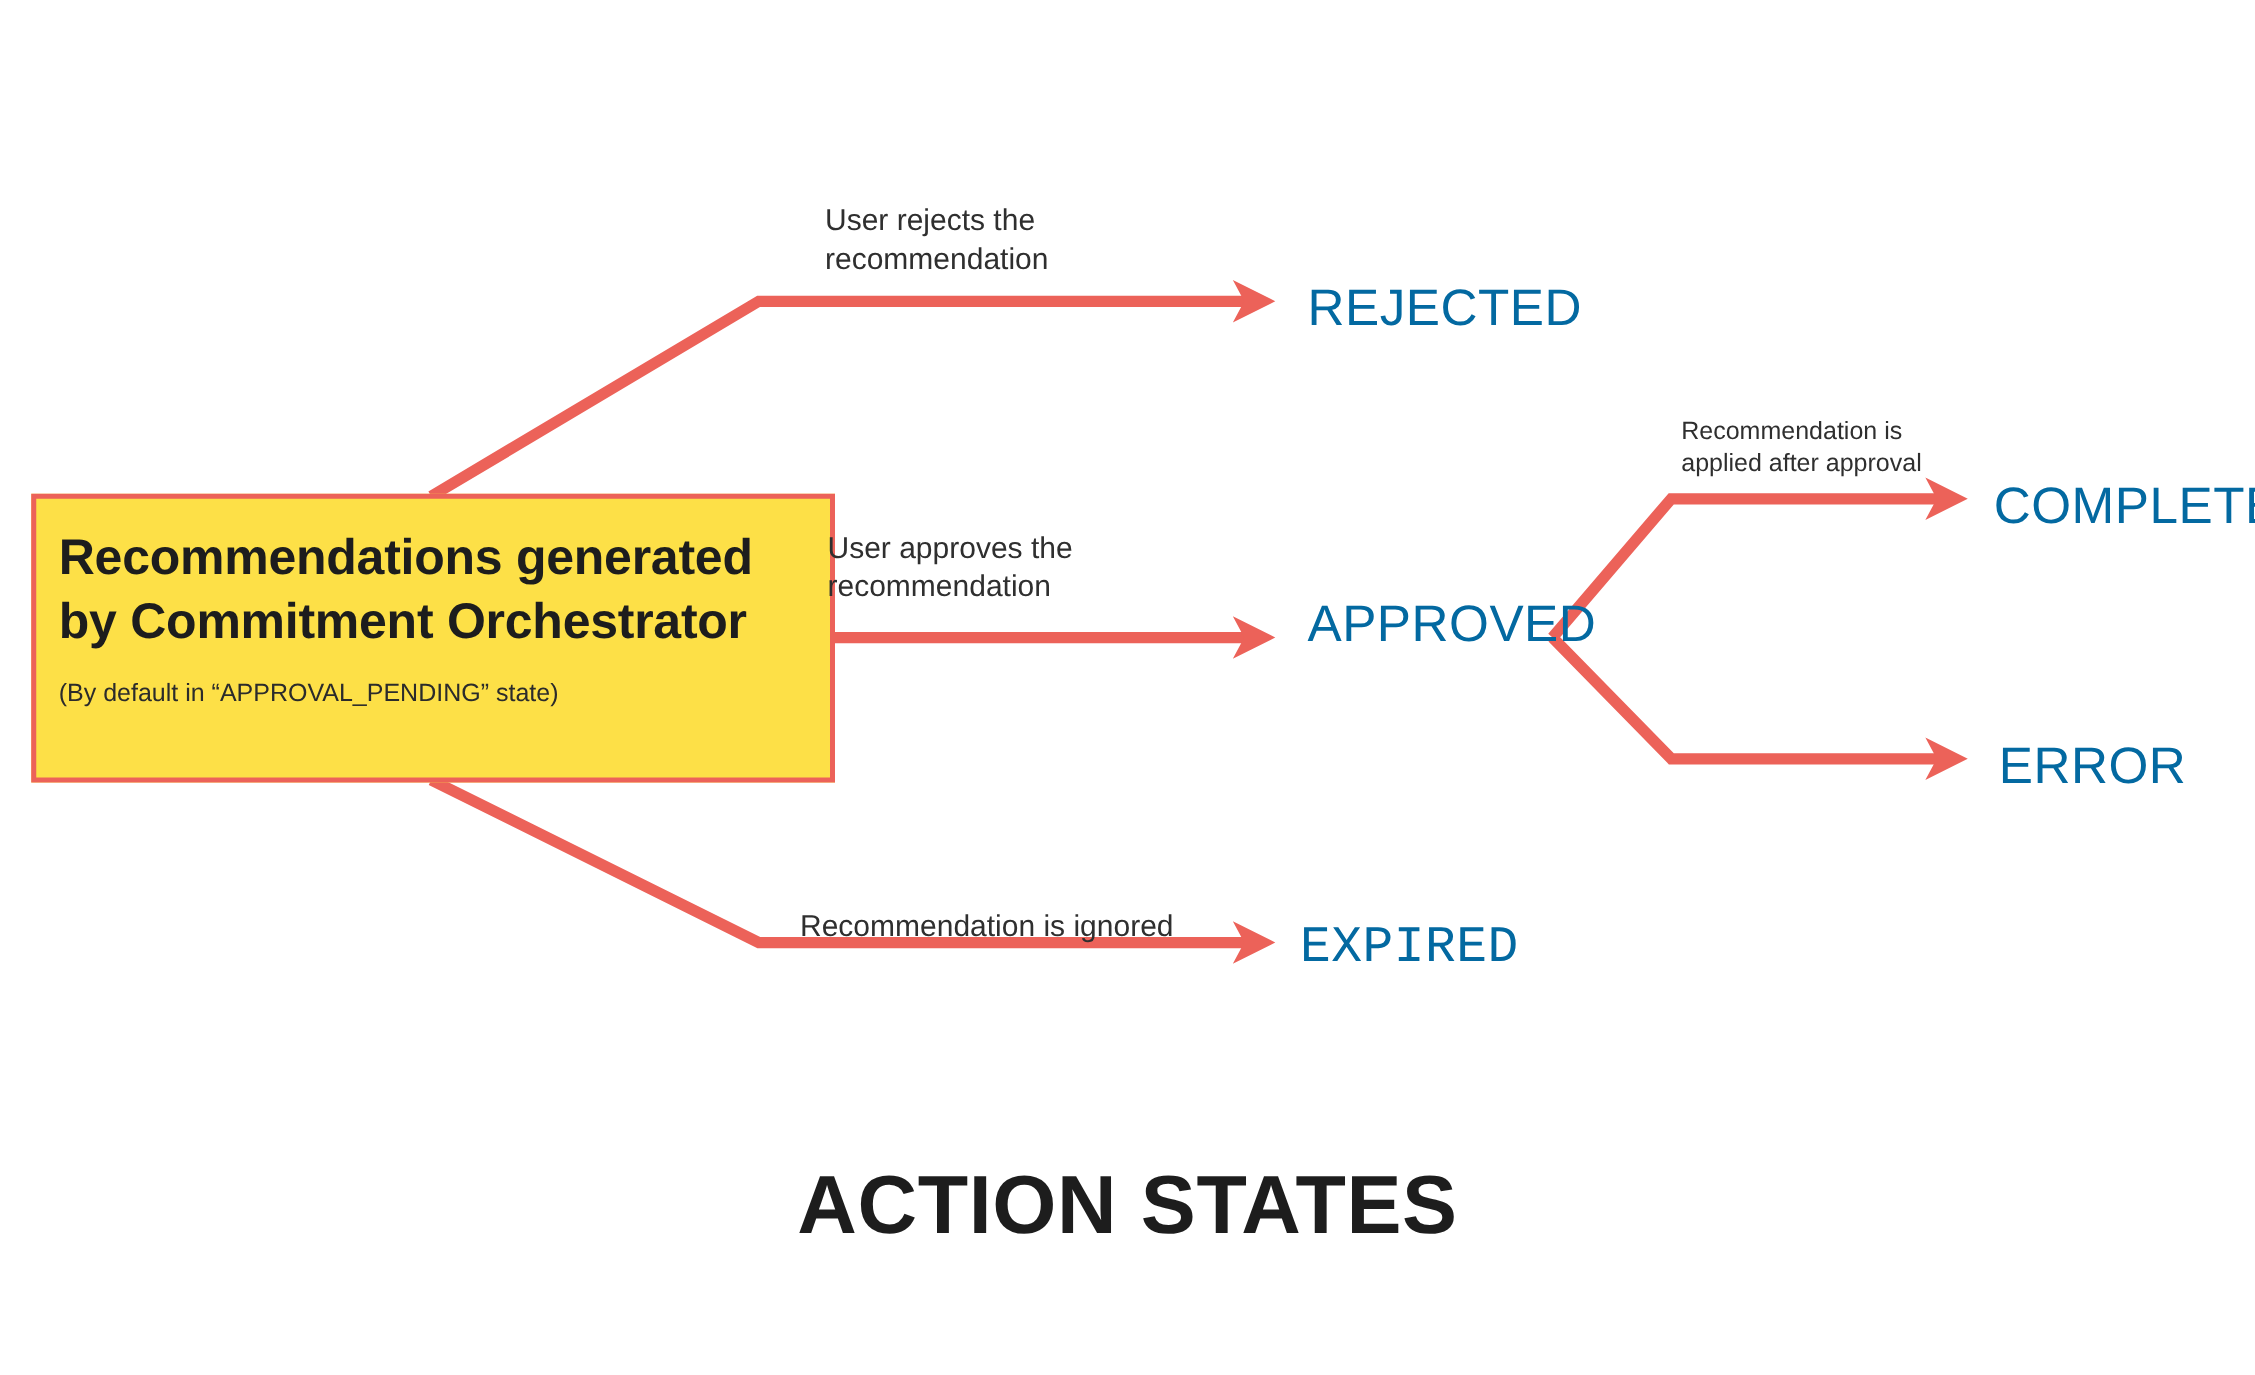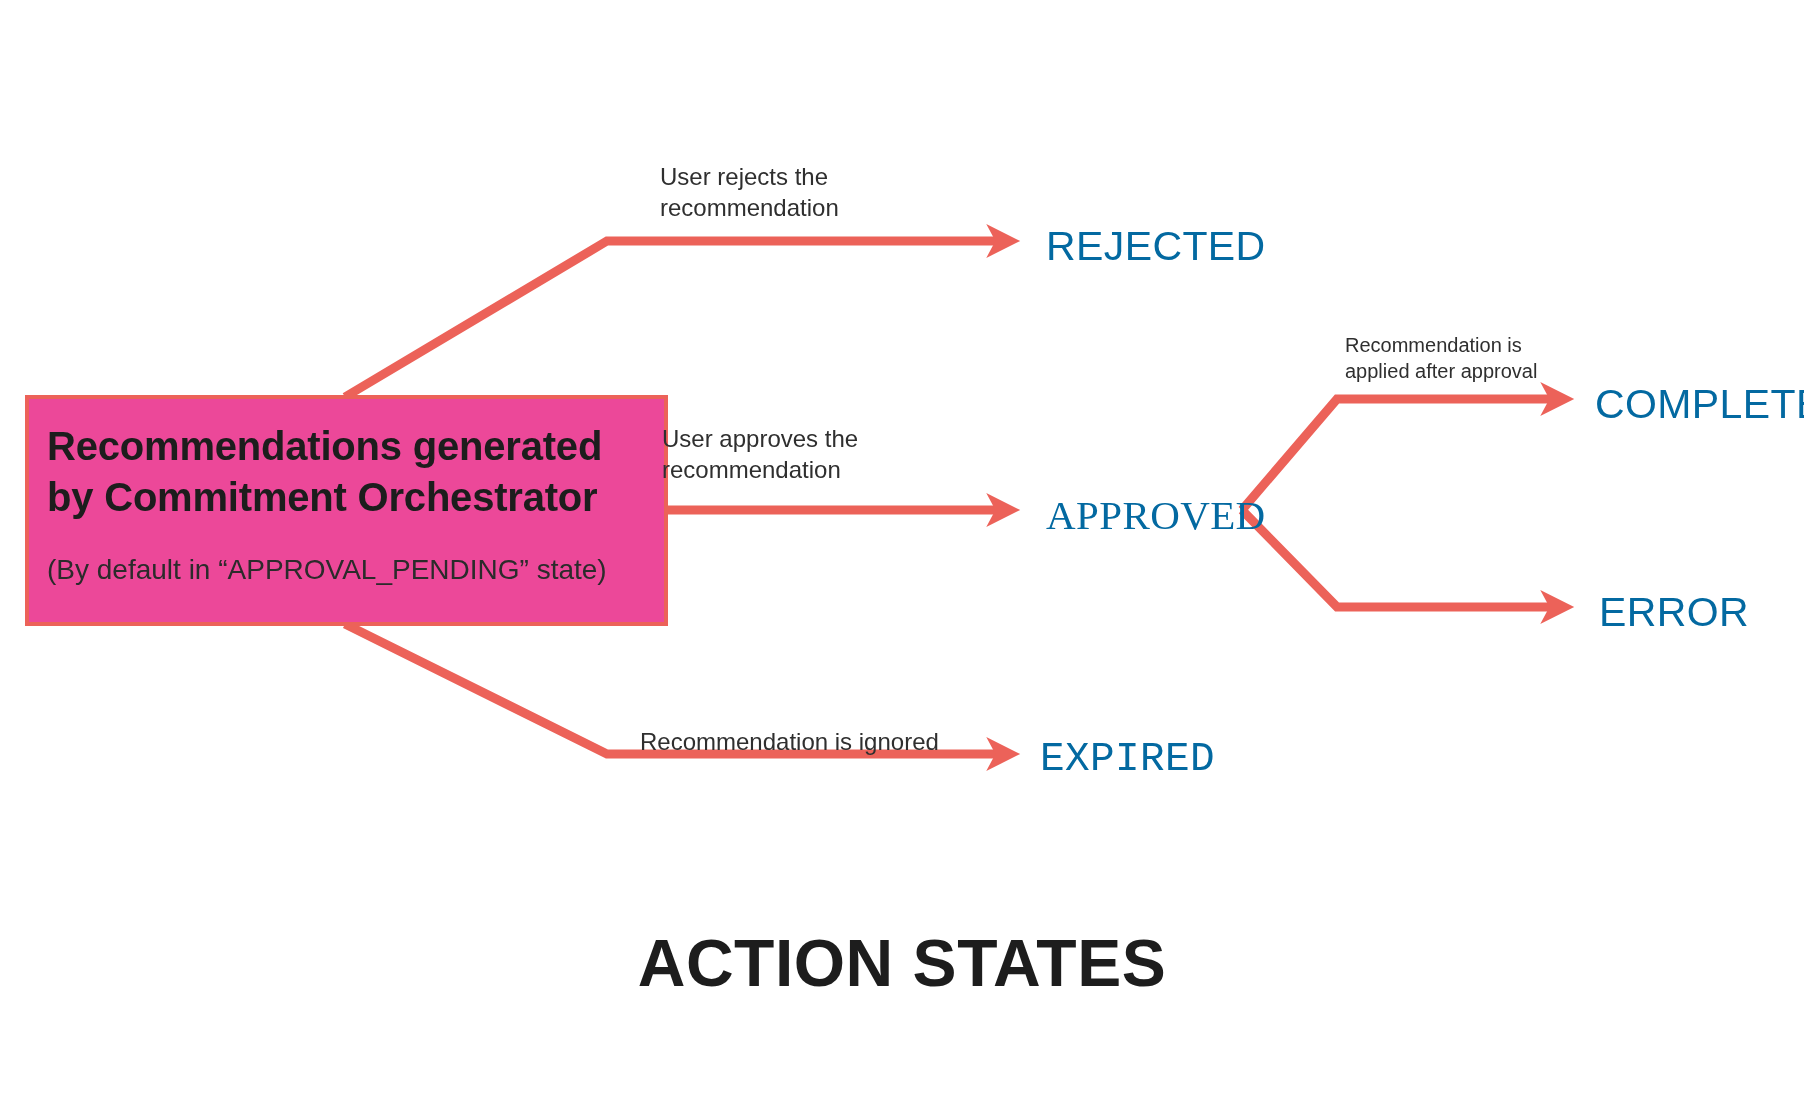--- a/index.html
+++ b/index.html
@@ -30,38 +30,38 @@
   }
 
   
   .source-box {
     position: absolute;
     left: 25px;
     top: 395px;
     width: 643px;
     height: 231px;
     border: 4px solid #EC6259;
-    background: #ec4899;
+    background: #fde047;
     box-sizing: border-box;
     display: flex;
     flex-direction: column;
     justify-content: flex-start;
     padding: 22px 18px 0 18px;
   }
   .source-title {
     font-weight: 700;
     font-size: 40px;
     line-height: 1.28;
     letter-spacing: -0.2px;
     color: #1d1d1d;
     white-space: pre-line;
   }
   .source-sub {
-    margin-top: 30px;
-    font-size: 28px;
+    margin-top: 20px;
+    font-size: 20px;
     font-weight: 400;
     line-height: 1.2;
     color: #2b2b2b;
     white-space: nowrap;
   }
 
   
   .state-label {
     position: absolute;
     font-size: 41px;
@@ -126,21 +126,21 @@
   </svg>
 
   <div class="source-box">
     <div class="source-title">Recommendations generated
 by Commitment Orchestrator</div>
     <div class="source-sub">(By default in “APPROVAL_PENDING” state)</div>
   </div>
 
   <div class="state-label" style="left:1046px; top:226px;">REJECTED</div>
 
-  <div class="state-label" style="left:1046px; top:495px;font-family:Liberation Serif, serif;">APPROVED</div>
+  <div class="state-label" style="left:1046px; top:479px;">APPROVED</div>
 
   <div class="state-label" style="left:1040px; top:739px;font-family:Liberation Mono, monospace;">EXPIRED</div>
 
   <div class="state-label" style="left:1595px; top:384px;">COMPLETED</div>
 
   <div class="state-label" style="left:1599px; top:592px;">ERROR</div>
 
   <div class="edge-label" style="left:660px; top:162px; width:270px;">User rejects the
 recommendation</div>
 

